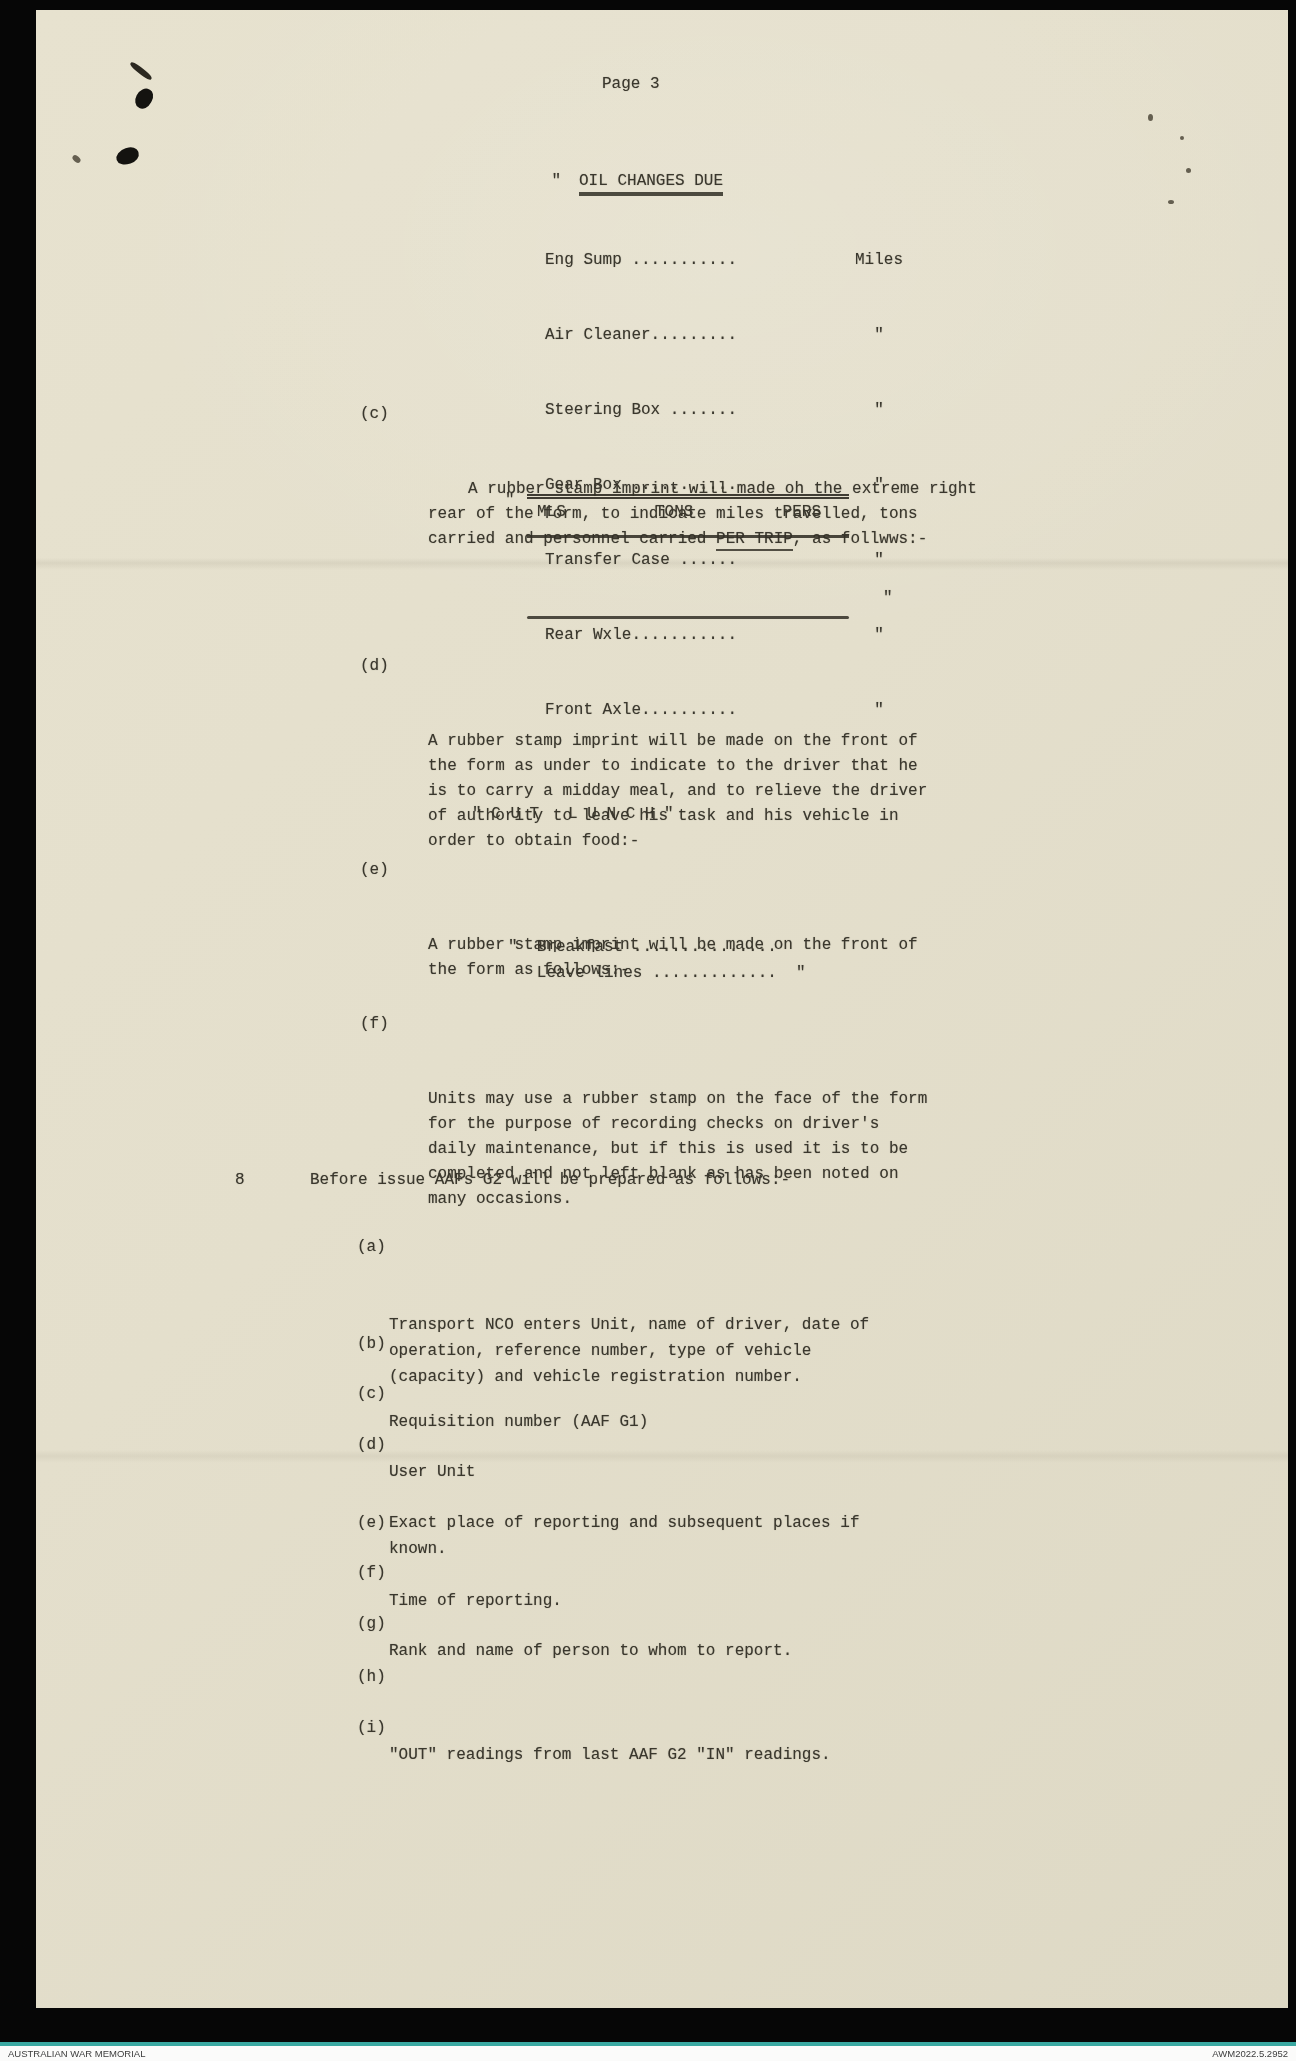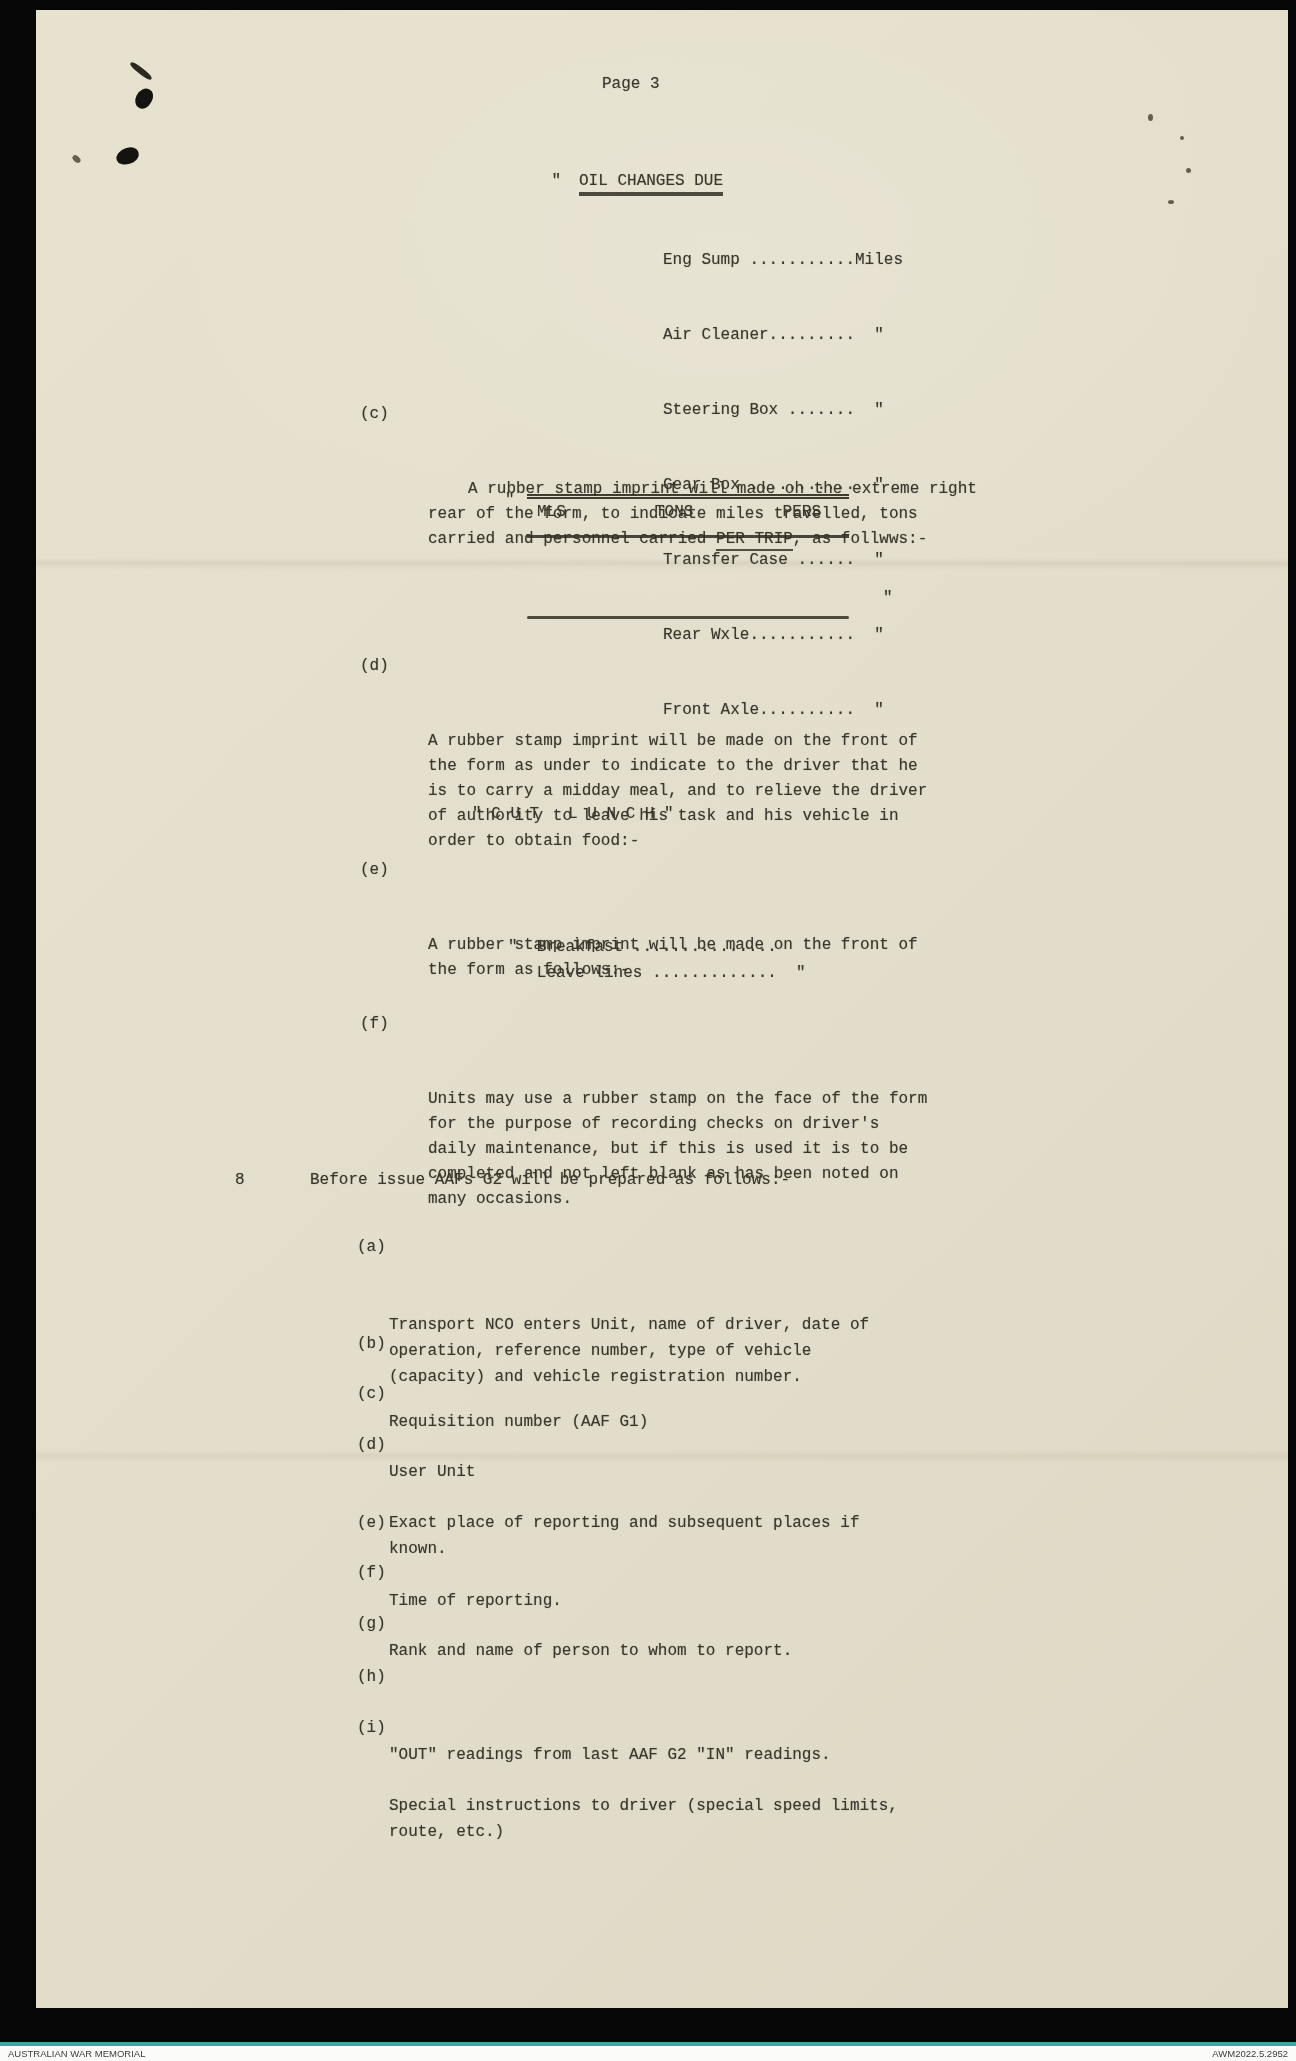--- a/index.html
+++ b/index.html
@@ -20,21 +20,21 @@
 
   .txt{font-size:16px;line-height:25px;white-space:pre;
        text-shadow:0 0 1px rgba(58,55,45,.45);}
   .lh26{line-height:26px;}
 
   
   .title{border-bottom:4px solid rgba(55,52,42,.88);padding-bottom:2px;}
   .u{position:static;border-bottom:2.5px solid rgba(55,52,42,.85);padding-bottom:1px;}
 
   
-  .oilrow{position:static;display:flex;text-align:right;}
+  .oilrow{position:static;display:flex;}
   .oillabel{position:static;width:310px;white-space:pre;}
   .oilunit{position:static;white-space:pre;}
   .oillist{display:block;}
   .oillist .oilrow{position:static;}
 
   
   .clause{width:860px;}
   .clabel{left:0;top:0;}
   .ctext{position:static;display:block;margin-left:68px;white-space:pre;}
   .subitem{width:880px;}
@@ -169,22 +169,20 @@
   </div>
   <div class="subitem txt lh26" style="left:321px;top:1601px;">
     <span class="slabel">(g)</span>
   </div>
   <div class="subitem txt lh26" style="left:321px;top:1654px;">
     <span class="slabel">(h)</span>
     <div class="stext">"OUT" readings from last AAF G2 "IN" readings.</div>
   </div>
   <div class="subitem txt lh26" style="left:321px;top:1705px;">
     <span class="slabel">(i)</span>
-    <div class="stext">Special instructions to driver (special speed limits,
-route, etc.)</div>
   </div>
 
 </div>
 
 <div class="accent-line"></div>
 <div class="footer-bar">
   <span>AUSTRALIAN WAR MEMORIAL</span>
   <span>AWM2022.5.2952</span>
 </div>
 

